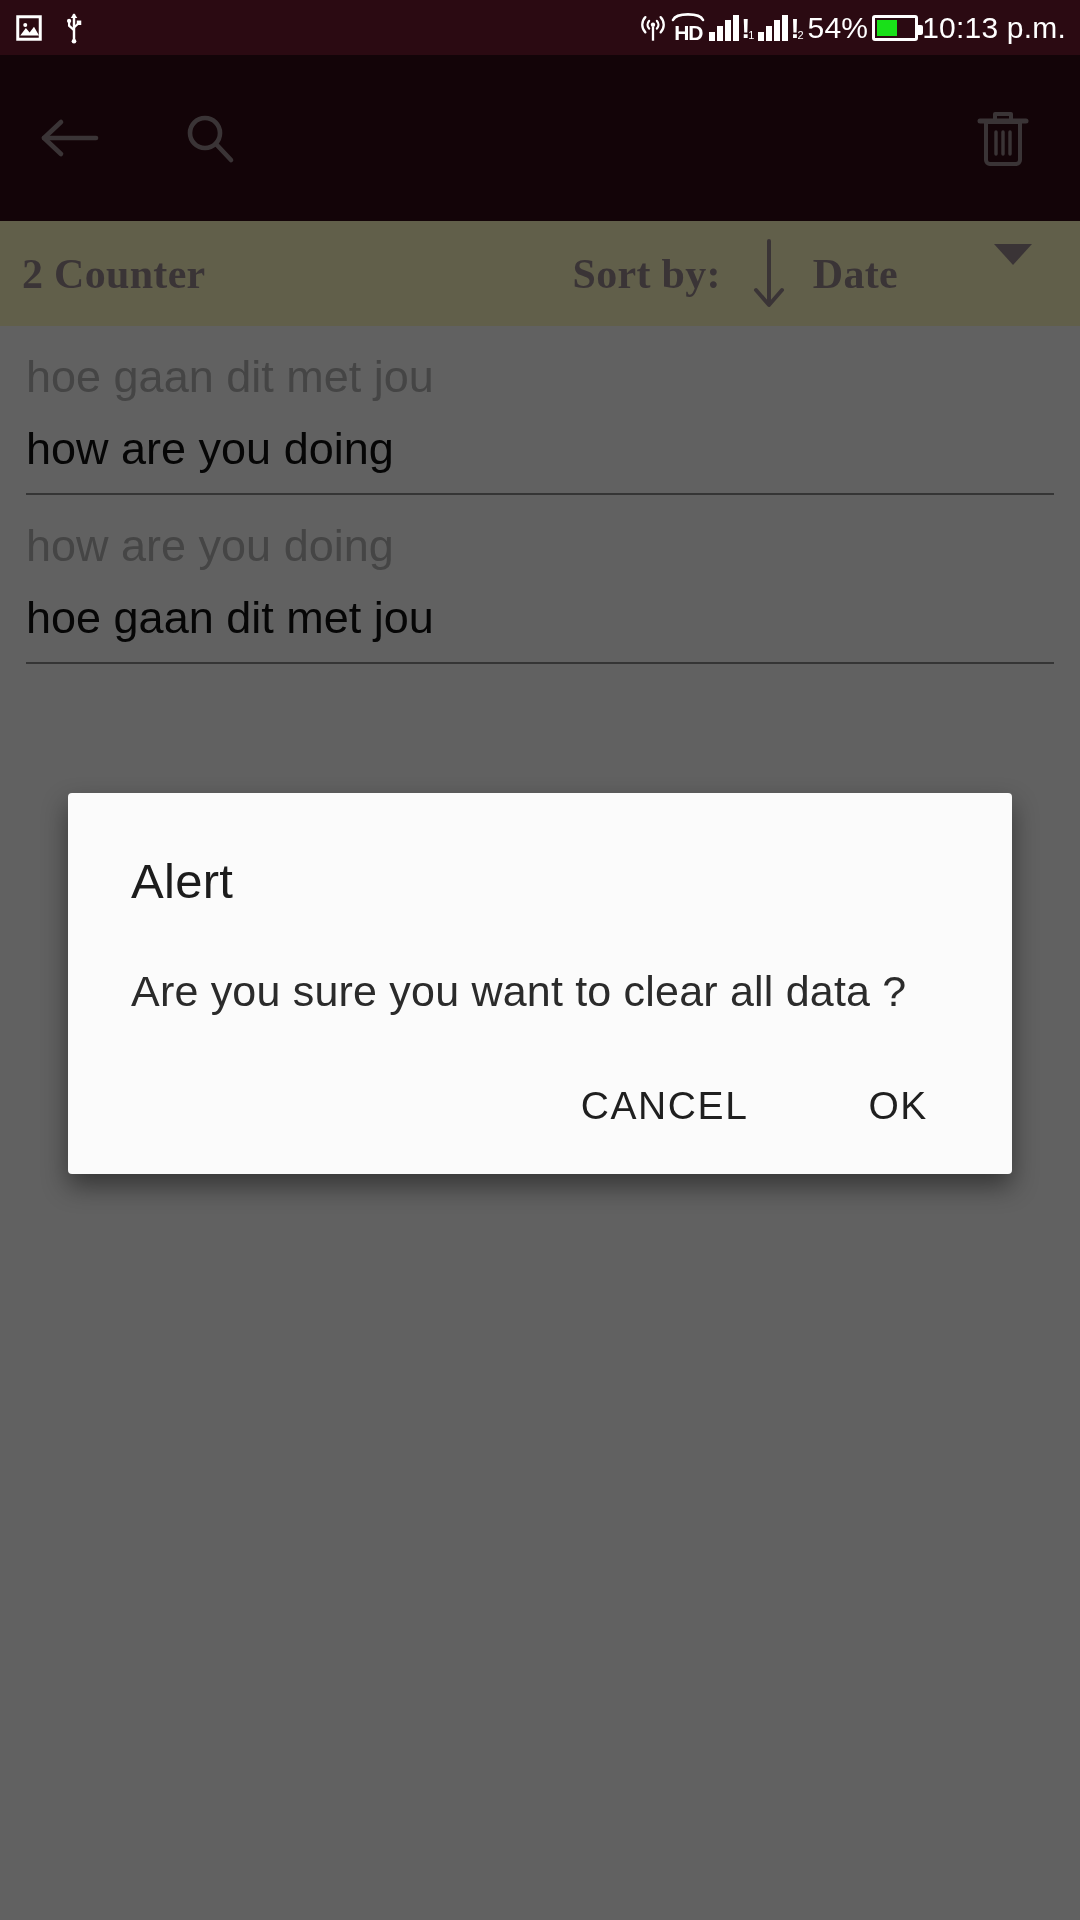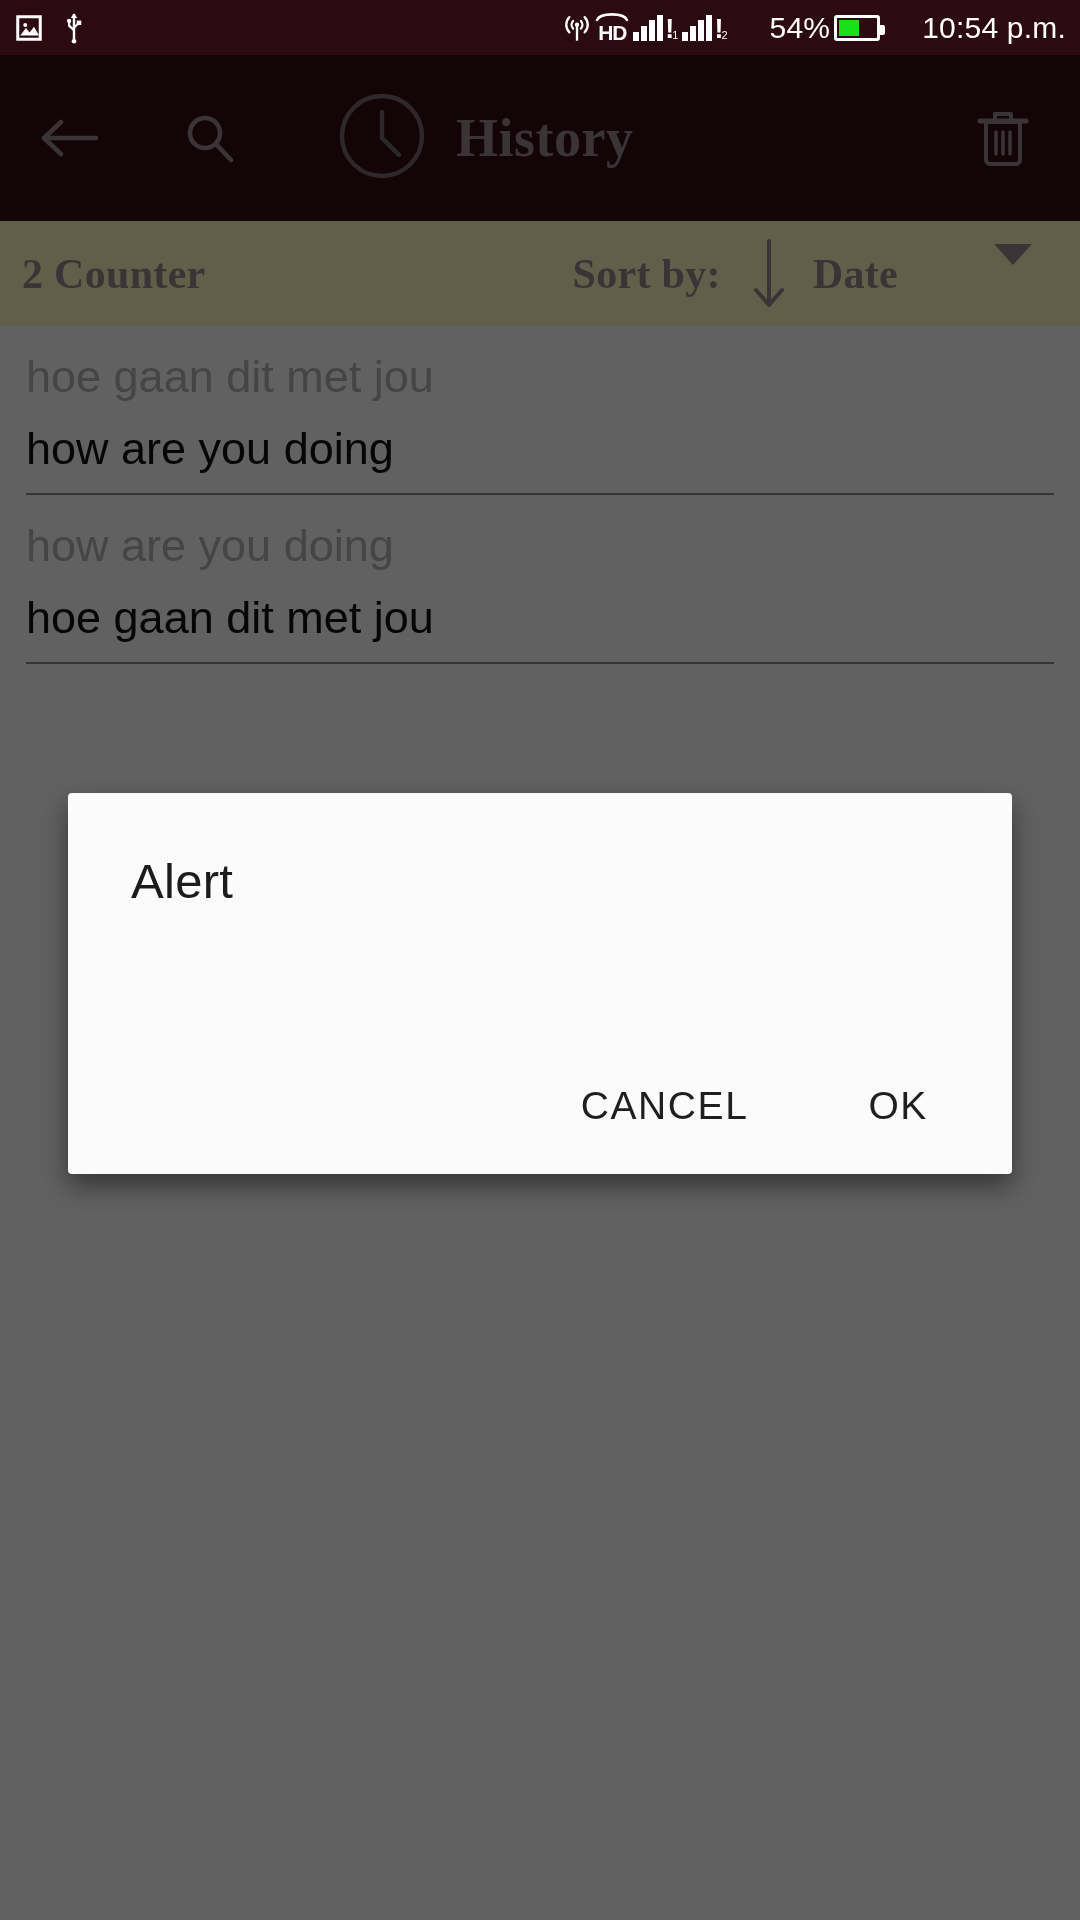--- a/index.html
+++ b/index.html
@@ -15,21 +15,21 @@
 
   
   #statusbar{
     position:absolute; left:0; top:0; width:1080px; height:55px;
     background:#2b0a12;
     display:flex; align-items:center; padding:0 14px;
   }
   #statusbar .left{ display:flex; align-items:center; gap:18px; }
   #statusbar .right{ margin-left:auto; display:flex; align-items:center; gap:4px; }
   .sb-ico{ display:block; fill:#ffffff; }
-  .sb-txt{ color:#ffffff; font-size:30px; letter-spacing:.2px; line-height:1;margin-left:38px; }
+  .sb-txt{ color:#ffffff; font-size:30px; letter-spacing:.2px; line-height:1; }
   .hd-txt{ color:#fff; font-size:21px; font-weight:bold; letter-spacing:-1px; }
 
   
   .bars{ display:flex; align-items:flex-end; gap:2px; height:26px; }
   .bars i{ display:block; width:6px; background:#fff; }
   .bars i:nth-child(1){ height:9px; }
   .bars i:nth-child(2){ height:15px; }
   .bars i:nth-child(3){ height:21px; }
   .bars i:nth-child(4){ height:26px; }
   .simwrap{ display:flex; align-items:flex-end; gap:2px; }
@@ -191,48 +191,39 @@
         <span class="excl">!</span>
         <span class="simnum">2</span>
       </span>
 
       <span class="sb-txt">54%</span>
 
       <span class="battery">
         <span class="fill" id="battery-fill" style="width: 54%;"></span>
       </span>
 
-      <span class="sb-txt">10:54 p.m.</span>
+      <span class="sb-txt">10:13 p.m.</span>
     </div>
   </div>
 
   <div id="titlebar">
     <div id="back-btn" class="tb-icon">
       <svg width="62" height="46" viewBox="0 0 62 46">
         <path d="M58 23H6" stroke="#9a8a8e" stroke-width="4.6" fill="none" stroke-linecap="round"></path>
         <path d="M23 7L6 23l17 16" stroke="#9a8a8e" stroke-width="4.6" fill="none" stroke-linecap="round" stroke-linejoin="round"></path>
       </svg>
     </div>
 
     <div id="search-btn" class="tb-icon">
       <svg width="56" height="56" viewBox="0 0 56 56">
         <circle cx="24" cy="23" r="15" stroke="#9a8a8e" stroke-width="4.6" fill="none"></circle>
         <path d="M35 34l15 16" stroke="#9a8a8e" stroke-width="4.6" fill="none" stroke-linecap="round"></path>
       </svg>
     </div>
 
-    <div id="clock-title">
-      <span>
-        <svg width="92" height="92" viewBox="0 0 92 92">
-          <circle cx="46" cy="46" r="40" stroke="#7d6a6f" stroke-width="4.4" fill="none"></circle>
-          <path d="M46 22v26l17 17" stroke="#7d6a6f" stroke-width="4.4" fill="none" stroke-linecap="round" stroke-linejoin="round"></path>
-        </svg>
-      </span>
-      <span id="title-text">History</span>
-    </div>
 
     <div id="delete-btn" class="tb-icon">
       <svg width="58" height="64" viewBox="0 0 58 64">
         <path d="M21 8h16v7H21z" stroke="#9a8a8e" stroke-width="4" fill="none" stroke-linejoin="round"></path>
         <path d="M6 15h46" stroke="#9a8a8e" stroke-width="5" stroke-linecap="round"></path>
         <path d="M12 16h34v38a4 4 0 01-4 4H16a4 4 0 01-4-4z" stroke="#9a8a8e" stroke-width="4" fill="none" stroke-linejoin="round"></path>
         <path d="M22 26v22M29 26v22M36 26v22" stroke="#9a8a8e" stroke-width="3.4" stroke-linecap="round"></path>
       </svg>
     </div>
   </div>
@@ -272,17 +263,18 @@
       <div class="hist-div"></div>
     </div>
 
   </div>
 </div>
 
 <div id="scrim"></div>
 
 <div id="alert-dialog">
   <div id="alert-title">Alert</div>
+  <div id="alert-message">Are you sure you want to clear all data ?</div>
   <div id="alert-actions">
     <button class="alert-btn" id="cancel-button">CANCEL</button>
     <button class="alert-btn" id="ok-button">OK</button>
   </div>
 </div>
 
 </body></html>

